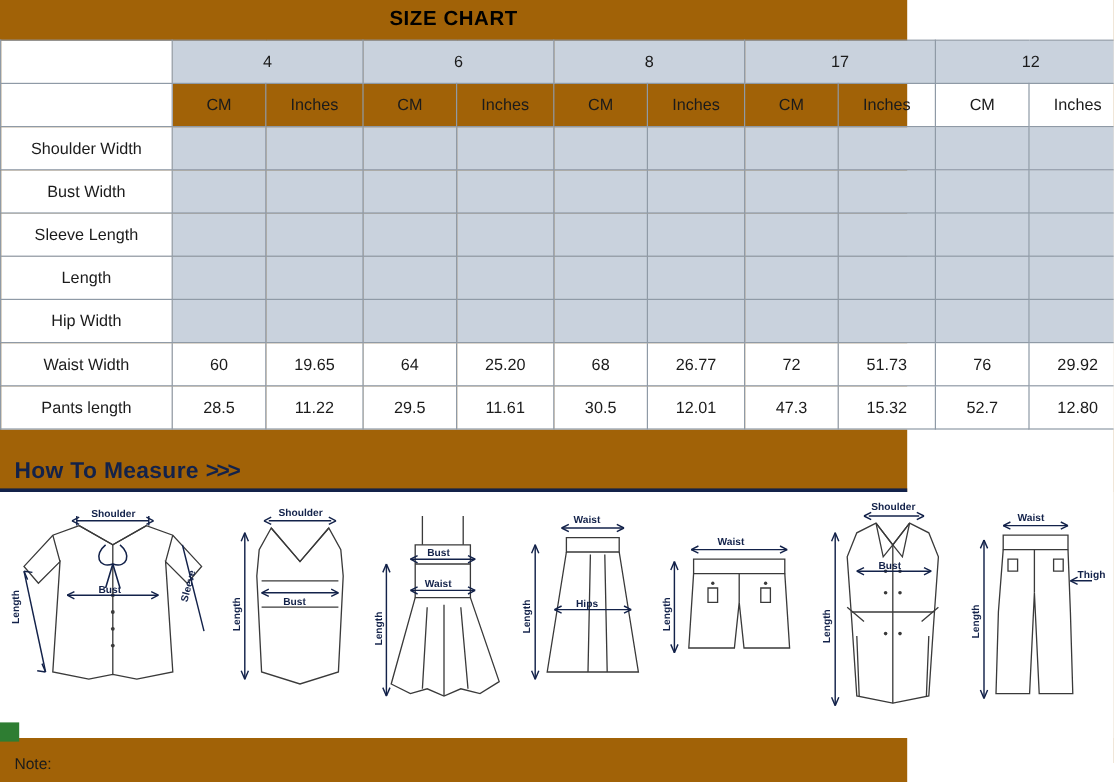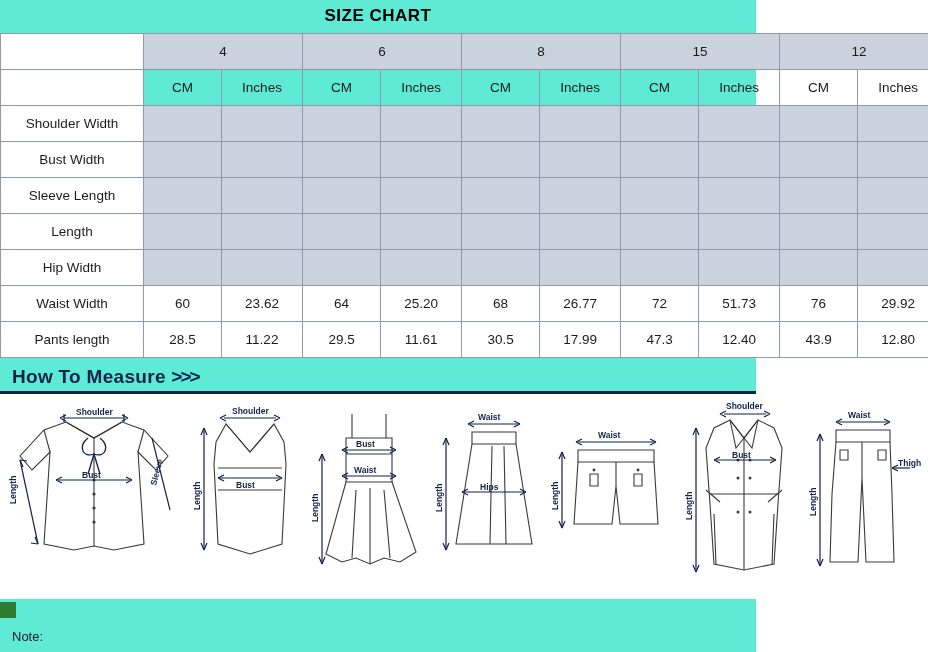--- a/index.html
+++ b/index.html
@@ -7,21 +7,21 @@
     margin: 0; padding: 0;
     width: 928px; height: 652px;
     background: #ffffff;
     font-family: "Liberation Sans", sans-serif;
     color: #1b1b1b;
     overflow: hidden;
   }
   #page {
     position: relative;
     width: 756px; height: 652px;
-    background: #5eead4;
+    background: #a16207;
   }
 
   
   .title {
     text-align: center;
     font-size: 17px;
     font-weight: bold;
     letter-spacing: 0.5px;
     padding: 6px 0 7px 0;
     color: #000;
@@ -67,21 +67,21 @@
   
   col.c-label { width: 143px; }
   col.c-cm    { width: 78px; }
   col.c-in    { width: 81px; }
 
   
   .howto-band {
     position: relative;
     height: 32px;
     border-bottom: 3px solid #13224a;
-    margin-top: 4px;
+    margin-top: 20px;
   }
   .howto-text {
     font-size: 19px;
     font-weight: bold;
     color: #13224a;
     padding-left: 12px;
     line-height: 30px;
     letter-spacing: 0.3px;
   }
   .howto-arrows { letter-spacing: -2px; }
@@ -134,21 +134,21 @@
         <col class="c-in">
       <col class="c-cm">
         <col class="c-in">
     </colgroup>
     <tbody id="table-body">
         <tr>
           <td class="blank-head"></td>
           <td colspan="2" class="size-num">4</td>
           <td colspan="2" class="size-num">6</td>
           <td colspan="2" class="size-num">8</td>
-          <td colspan="2" class="size-num">15</td>
+          <td colspan="2" class="size-num">17</td>
           <td colspan="2" class="size-num">12</td>
         </tr>
         <tr>
           <td class="blank-head"></td>
           <td class="unit">CM</td>
           <td class="unit">Inches</td>
           <td class="unit">CM</td>
           <td class="unit">Inches</td>
           <td class="unit">CM</td>
           <td class="unit">Inches</td>
@@ -218,41 +218,41 @@
           <td class="empty-cell"></td>
           <td class="empty-cell"></td>
           <td class="empty-cell"></td>
           <td class="empty-cell"></td>
           <td class="empty-cell"></td>
           <td class="empty-cell"></td>
         </tr>
         <tr>
           <td class="row-label">Waist Width</td>
           <td class="val">60</td>
-          <td class="val">23.62</td>
+          <td class="val">19.65</td>
           <td class="val">64</td>
           <td class="val">25.20</td>
           <td class="val">68</td>
           <td class="val">26.77</td>
           <td class="val">72</td>
           <td class="val">51.73</td>
           <td class="val">76</td>
           <td class="val">29.92</td>
         </tr>
         <tr>
           <td class="row-label">Pants length</td>
           <td class="val">28.5</td>
           <td class="val">11.22</td>
           <td class="val">29.5</td>
           <td class="val">11.61</td>
           <td class="val">30.5</td>
-          <td class="val">17.99</td>
+          <td class="val">12.01</td>
           <td class="val">47.3</td>
-          <td class="val">12.40</td>
-          <td class="val">43.9</td>
+          <td class="val">15.32</td>
+          <td class="val">52.7</td>
           <td class="val">12.80</td>
         </tr>
       </tbody>
   </table>
 
   <div class="howto-band">
     <div class="howto-text">
       <span>How To Measure</span>
       <span class="howto-arrows">&gt;&gt;&gt;</span>
     </div>

